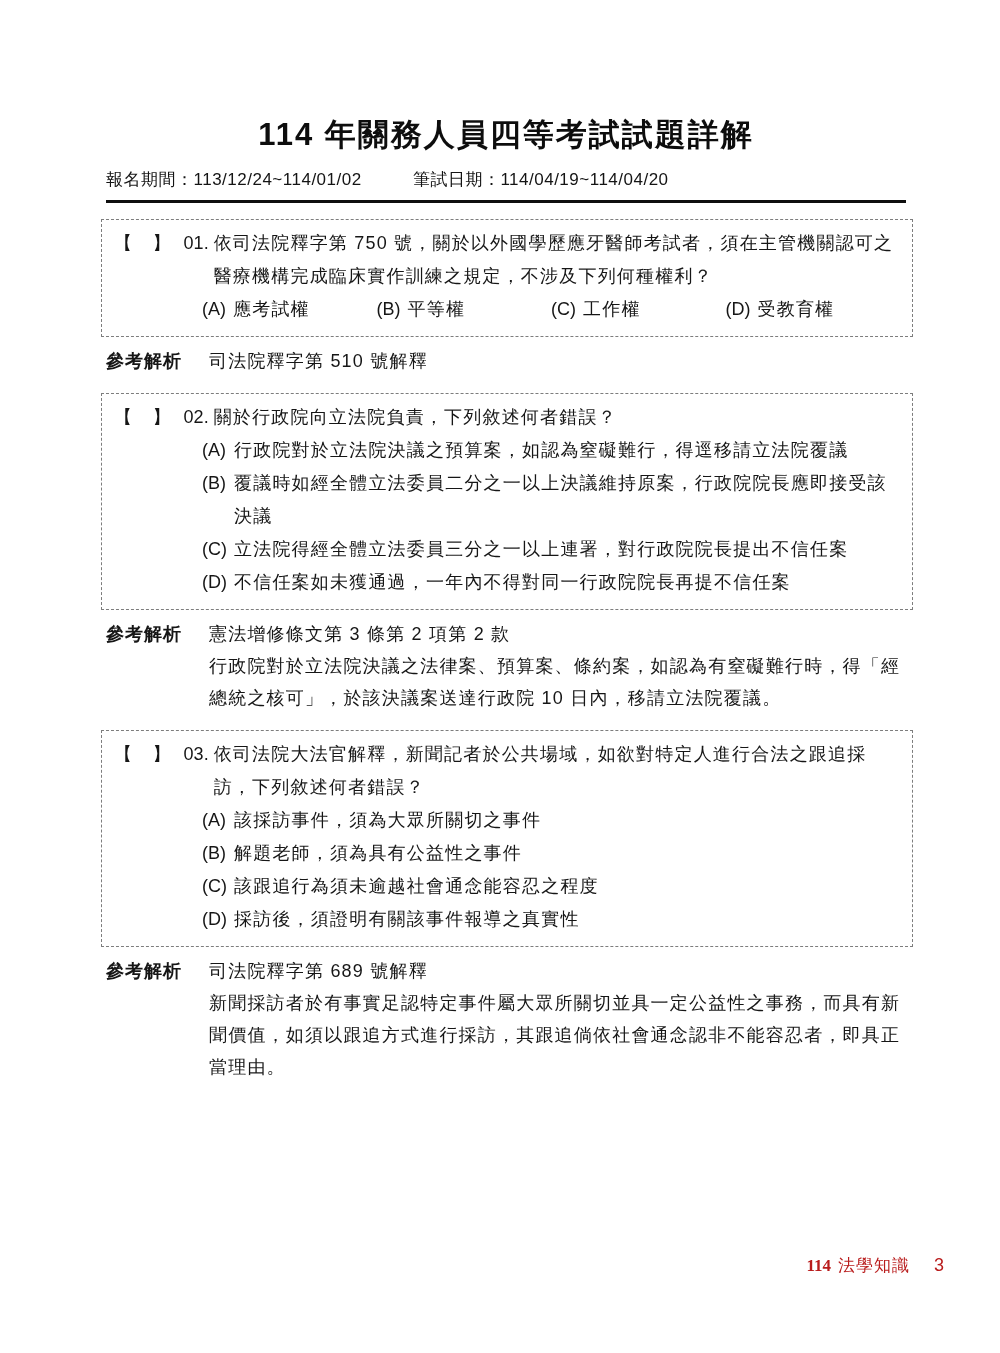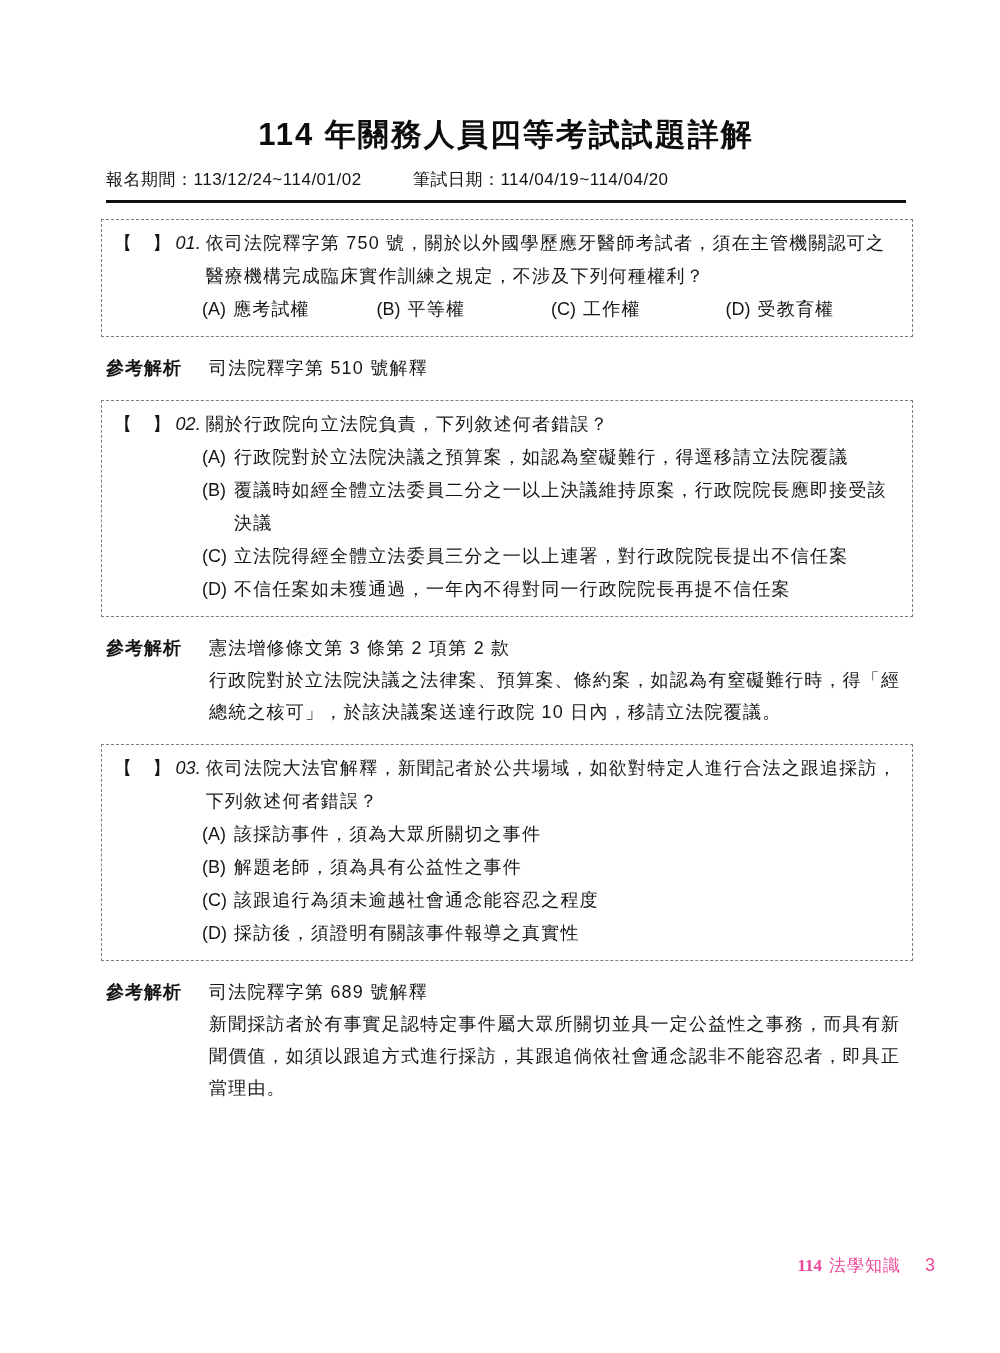--- a/index.html
+++ b/index.html
@@ -49,51 +49,51 @@
     border: 1.6px dashed #7d7d7d;
     margin: 16px 0 0 -5px;
     margin-right: -7px;
     padding: 7px 12px 10px 12px;
     font-size: 18px;
     line-height: 33px;
     letter-spacing: 1.2px;
   }
   .qline { display: flex; }
   .q-bracket { flex: none; white-space: pre; }
-  .q-num { flex: none; margin: 0 5px 0 4px; letter-spacing: 0; font-style: italic; }
+  .q-num { flex: none; margin: 0 5px 0 12px; letter-spacing: 0; }
   .q-stem { flex: 1; }
 
   .opts-row { display: flex; margin-left: 88px; }
   .opts-row .opt { width: 25%; display: flex; }
   .opts-row .opt-label { flex: none; margin-right: 7px; letter-spacing: 0; }
 
   .opts-list { margin-left: 88px; }
   .opt-line { display: flex; }
   .opt-line .opt-label { flex: none; width: 32px; letter-spacing: 0; }
   .opt-line .opt-text { flex: 1; }
 
   
   .analysis {
     display: flex;
-    margin-top: 15px;
+    margin-top: 8px;
     font-size: 18px;
     line-height: 32px;
     letter-spacing: 1.2px;
   }
   .an-label { flex: none; width: 103px; font-weight: bold; letter-spacing: 1px; }
   .an-body { flex: 1; }
 
   
   .page-footer {
     position: absolute;
-    right: 64px;
+    right: 55px;
     bottom: 76px;
     font-size: 17px;
     letter-spacing: 1px;
-    color: #ec4899;
+    color: #b91c1c;
   }
   .page-footer .vol {
     font-family: "Liberation Serif", "DejaVu Serif", serif;
     font-weight: bold;
     margin-right: 7px;
     letter-spacing: 0;
   }
   .page-footer .pagenum { margin-left: 24px; font-size: 18px; }
 </style>
 </head>

